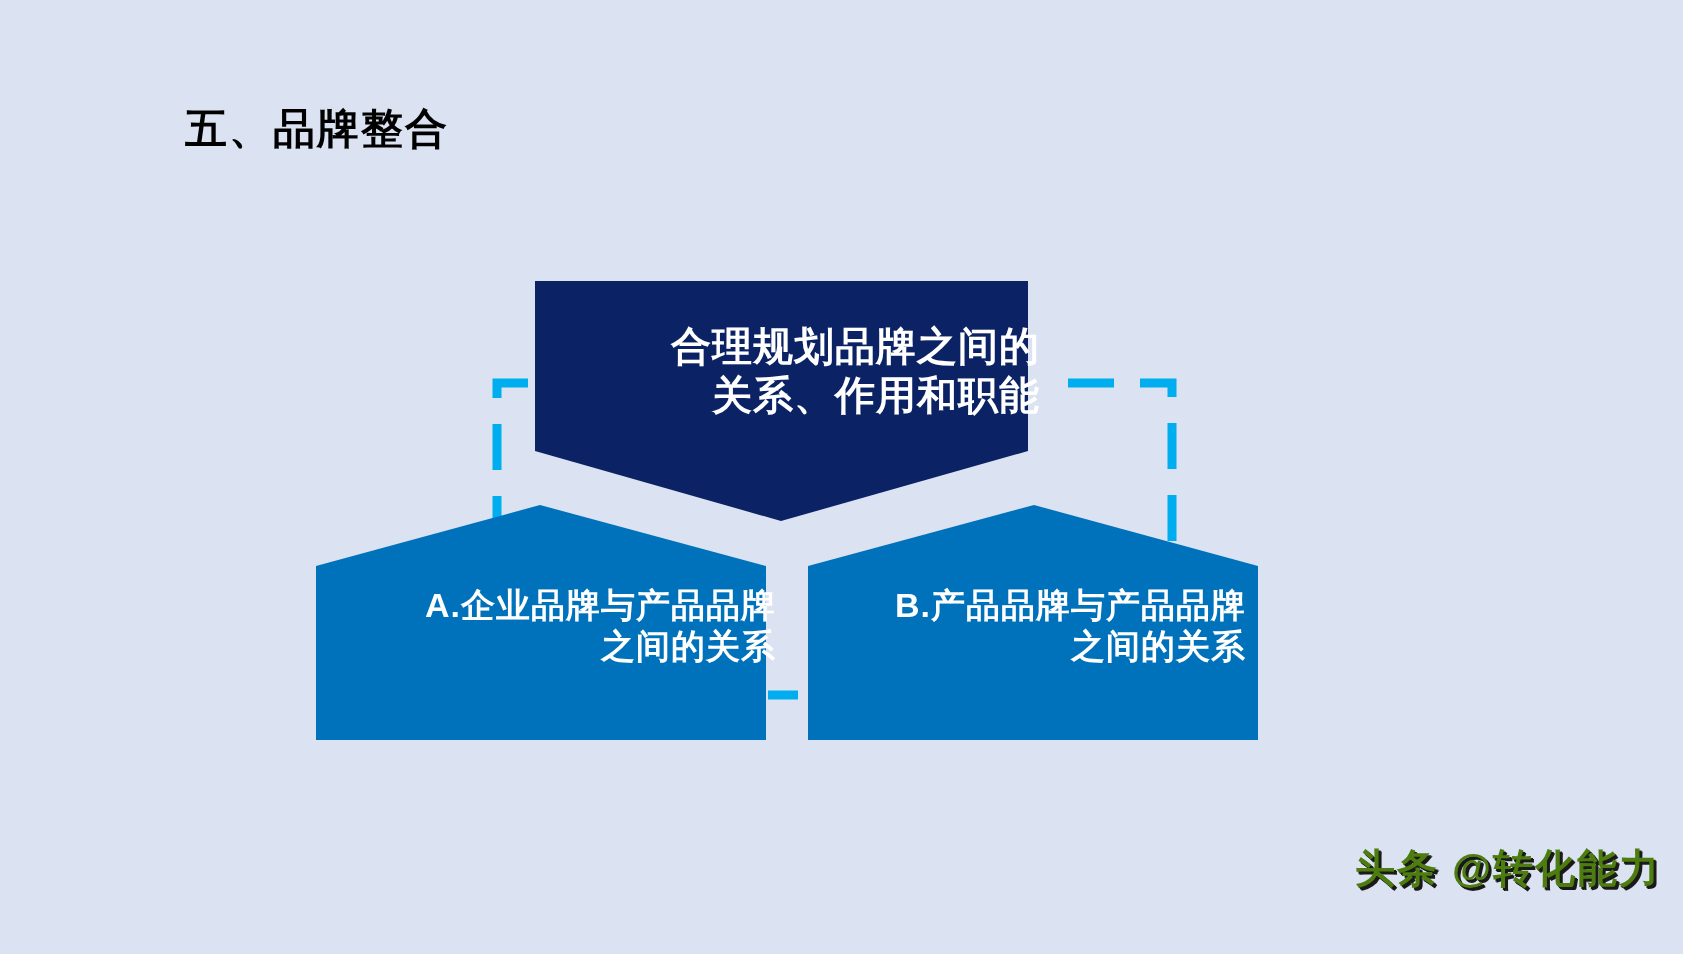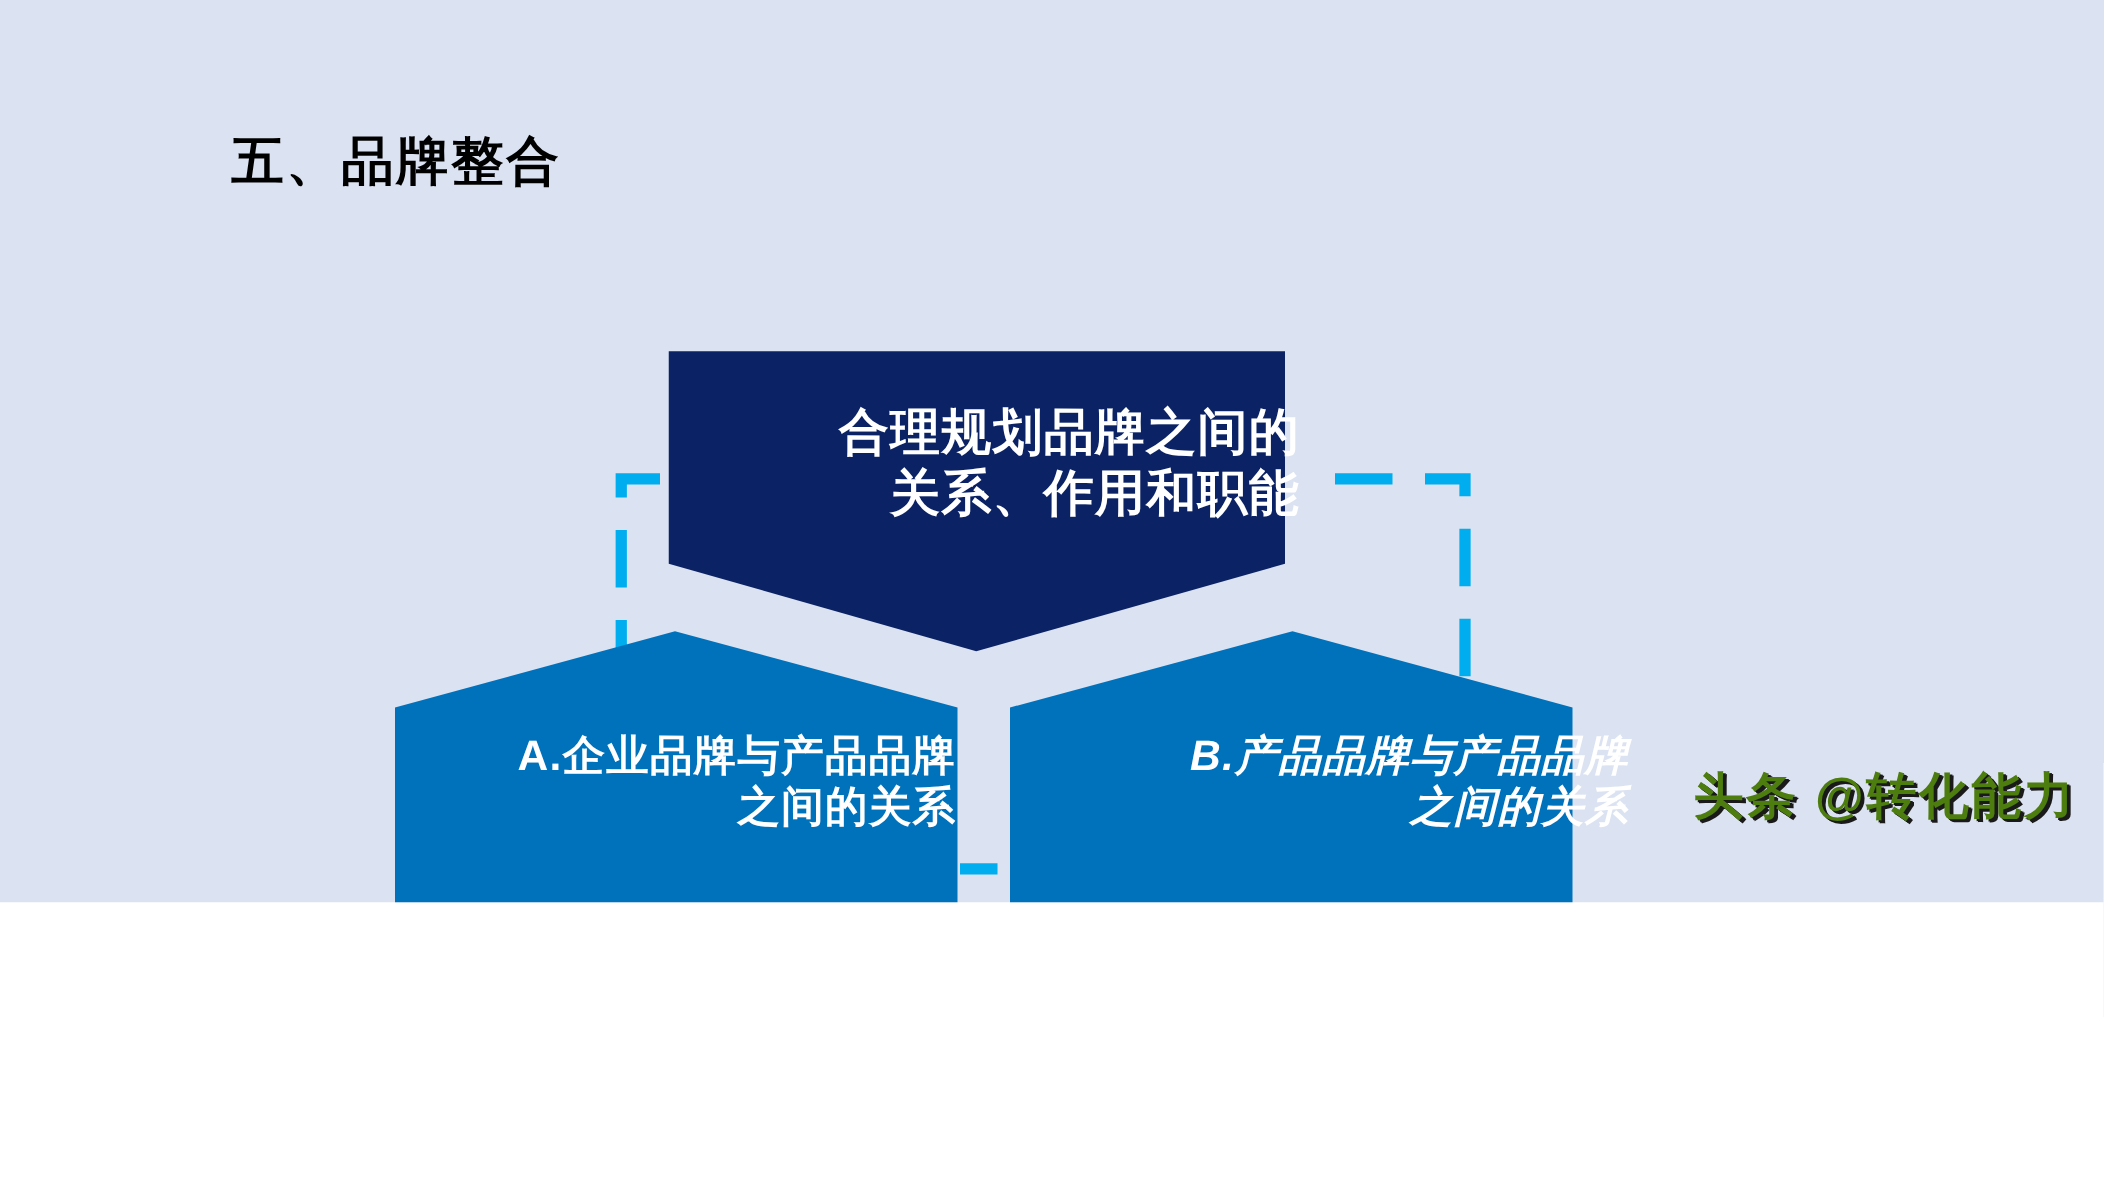--- a/index.html
+++ b/index.html
@@ -6,21 +6,21 @@
     margin: 0;
     padding: 0;
     background: #ffffff;
   }
   body {
     font-family: "Liberation Sans", "DejaVu Sans", sans-serif;
   }
   #slide {
     position: relative;
     width: 1683px;
-    height: 722px;
+    height: 954px;
     background: #dbe2f1;
     overflow: hidden;
   }
   #slide-title {
     position: absolute;
     left: 185px;
     top: 106px;
     font-size: 42px;
     font-weight: bold;
     color: #000000;
@@ -45,31 +45,30 @@
     white-space: pre-line;
     pointer-events: none;
   }
   #top-node-text {
     left: 540px;
     top: 322px;
     width: 500px;
     font-size: 40px;
   }
   #node-a-text {
-    left: 315px;
+    left: 326px;
     top: 585px;
     width: 450px;
     font-size: 34px;
   }
   #node-b-text {
-    left: 848px;
+    left: 791px;
     top: 585px;
     width: 455px;
     font-size: 34px;
-    font-style: italic;
   }
   #watermark {
     position: absolute;
     right: 22px;
     bottom: 58px;
     font-size: 40px;
     font-weight: bold;
     color: #4d7c0f;
     text-shadow: 3px 3px 0 #1a1a1a, 2px 2px 0 #1a1a1a;
     letter-spacing: 2px;

